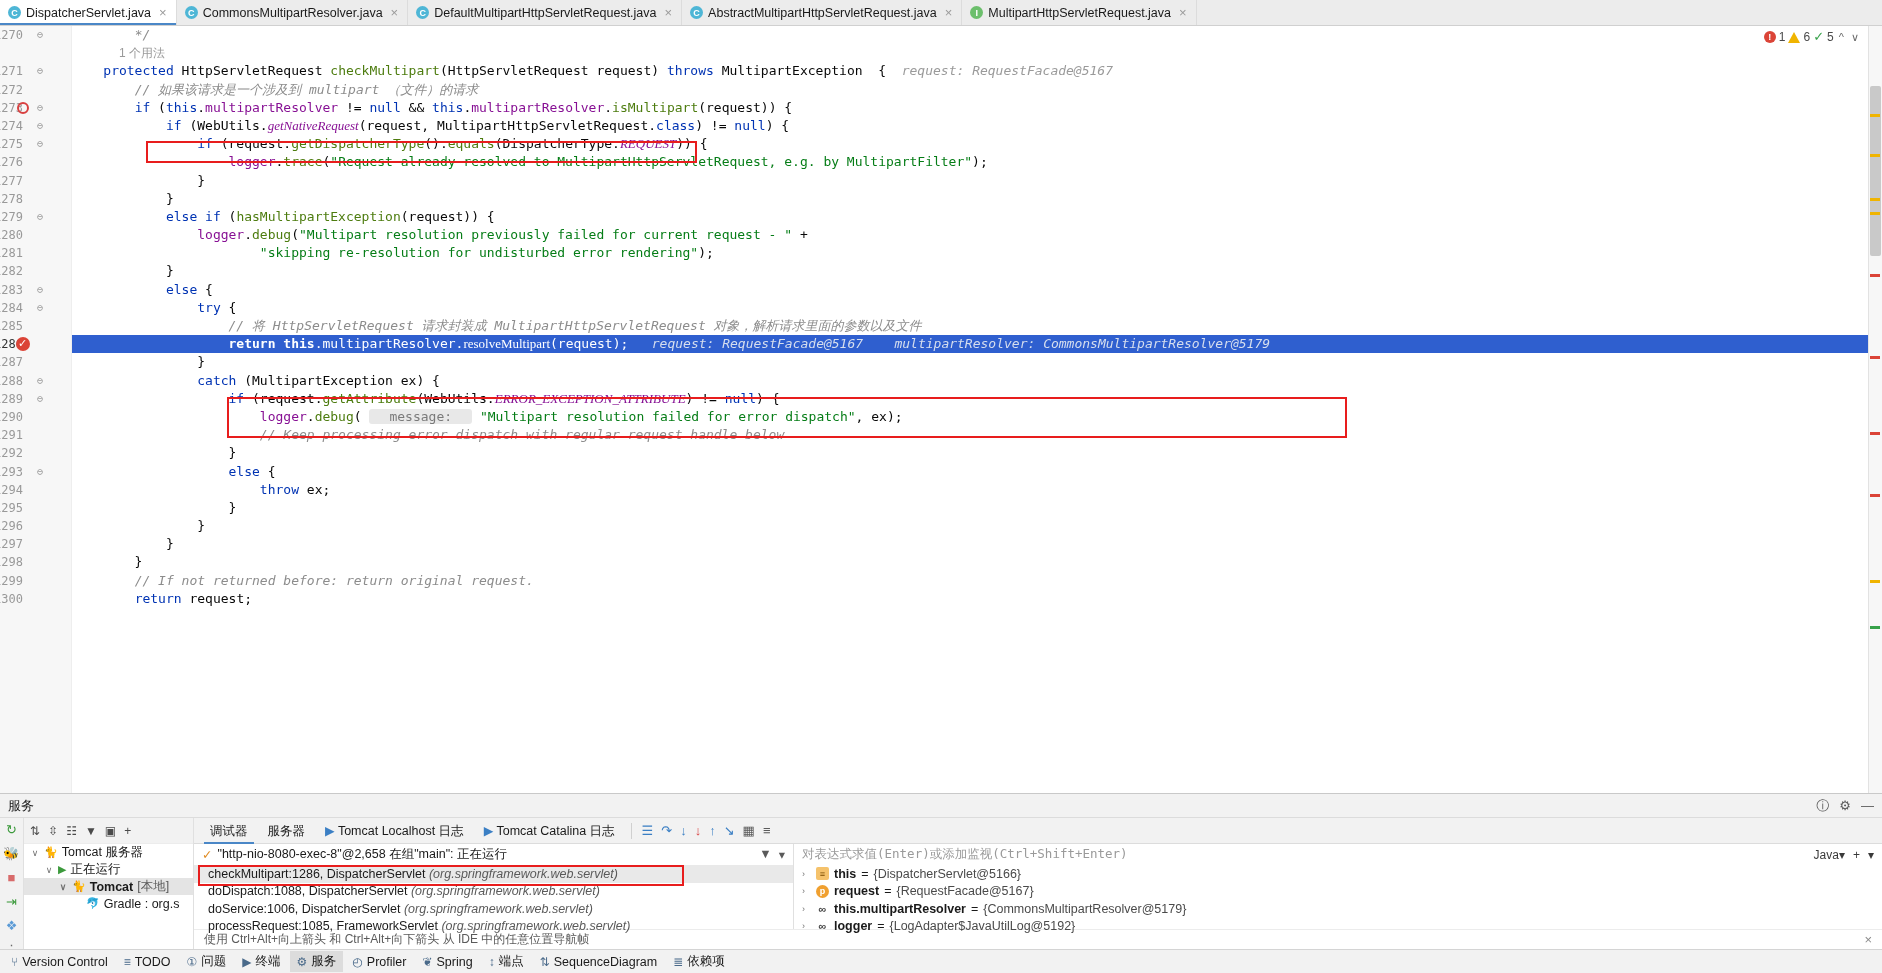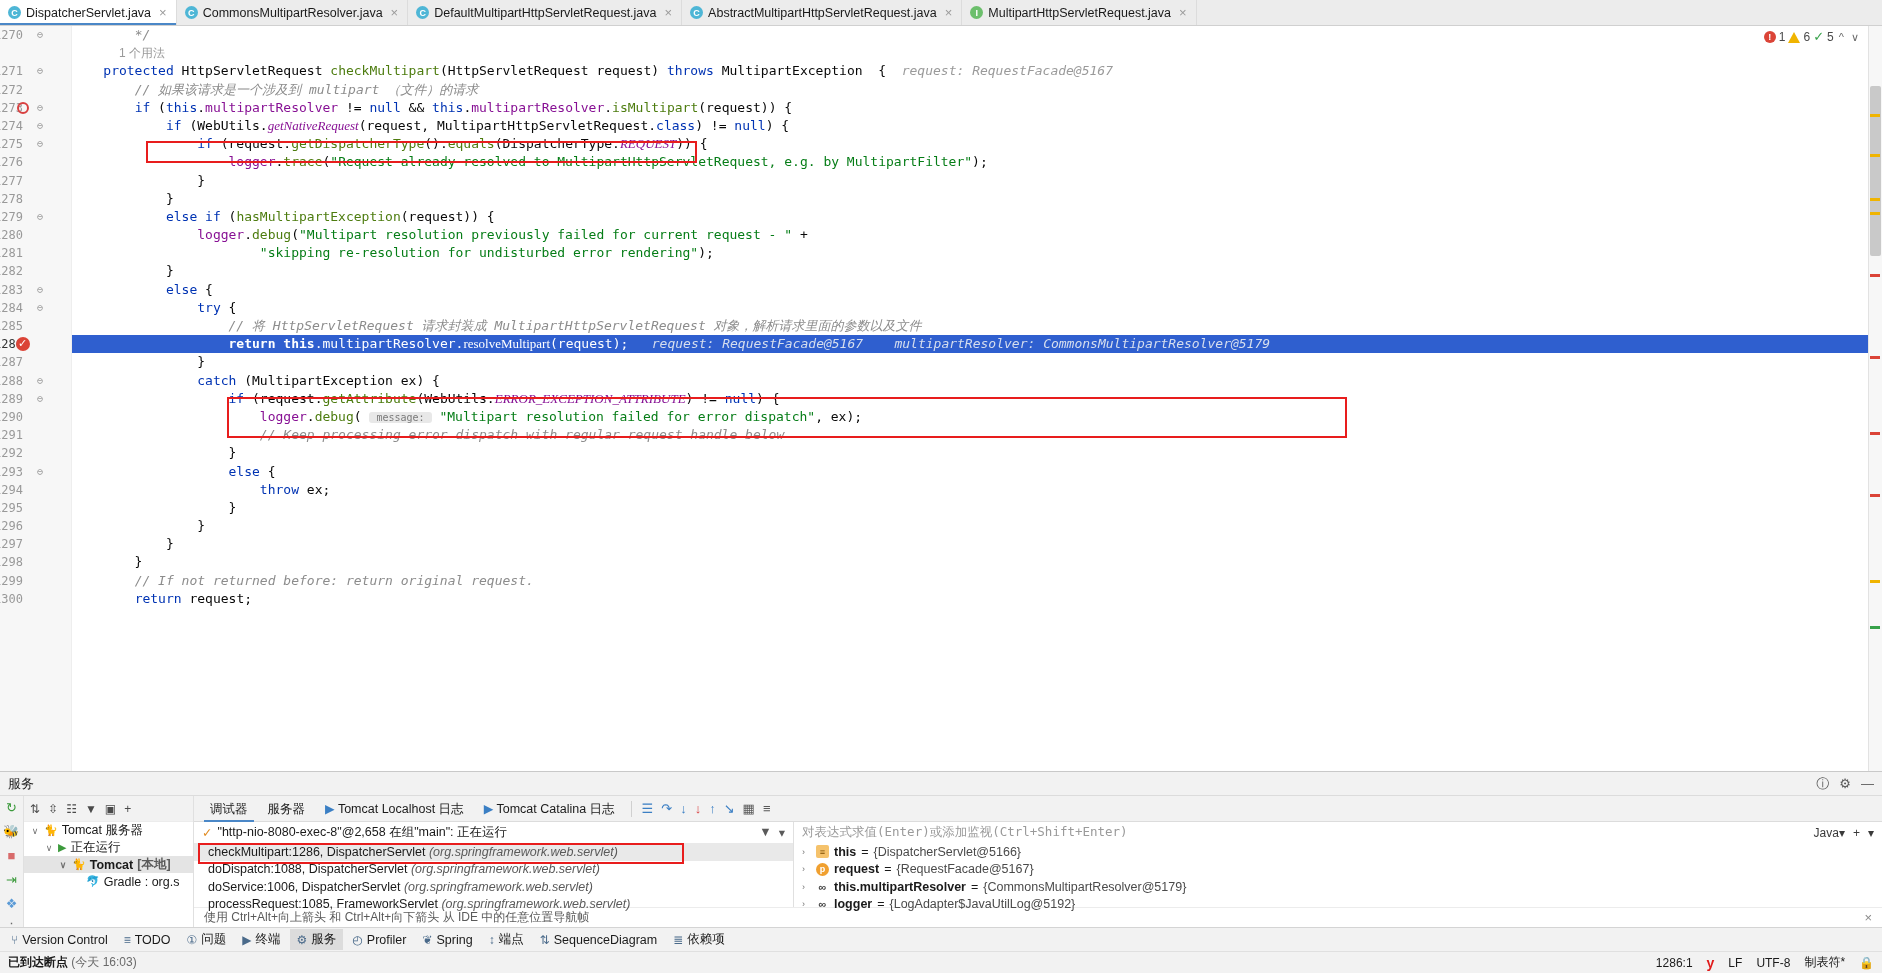--- a/index.html
+++ b/index.html
@@ -78,21 +78,21 @@
   .kw   { color: #0033b3; font-weight: 400; }
   .mth  { color: #4d7c0f; }
   .fld  { color: #871094; }
   .str  { color: #067d17; }
   .cmt  { color: #8c8c8c; font-style: italic; }
   .cmtcn{ color: #8c8c8c; font-style: italic; }
   .stat { color: #871094; font-style: italic; font-family: Liberation Serif, serif; }
   .hint { color: #9a9a9a; font-style: italic; }
   .paramhint {
     background: #e8e8e8; color: #7a7a7a; font-style: normal;
-    border-radius: 3px; padding: 0 7px; font-size: 10px;
+    border-radius: 3px; padding: 0 20px; font-size: 13px;
   }
   .usage { color: #9a9a9a; font-size: 12px; font-family: "Liberation Sans", sans-serif; font-style: normal; }
 
   
   .ln.exec { background: #2f5fcf; color: #ffffff; }
   .ln.exec .kw { color: #ffffff; font-weight: 600; }
   .ln.exec .hint { color: #d6deee; }
   .ln.exec .fld { color: #ffffff; }
   .ln.exec .mth { color: #ffffff; font-family: Liberation Serif, serif; }
 
@@ -452,21 +452,21 @@
             </div>
             <div class="treerow" style="padding-left: 20px;">
               <span class="twisty">∨</span>
               <span style="color:#3c9a3c;font-size:11px;">▶</span>
               <span>正在运行</span>
             </div>
             <div class="treerow sel" style="padding-left: 34px;">
               <span class="twisty">∨</span>
               <span style="color:#3c9a3c;font-size:11px;">🐈</span>
               <span>Tomcat</span>
-              <span style="font-weight:bold;color:#5a5a5a;">[本地]</span>
+              <span style="font-weight:normal;color:#5a5a5a;">[本地]</span>
             </div>
             <div class="treerow" style="padding-left: 48px;">
               <span class="twisty"></span>
               <span style="color:#3c9a3c;font-size:11px;">🐬</span>
               <span>Gradle : org.s</span>
             </div>
           </div>
       </div>
 
       <div class="debugmain">
@@ -594,28 +594,14 @@
       <div class="bbitem">
         <span class="bbicon">⇅</span>
         <span>SequenceDiagram</span>
       </div>
       <div class="bbitem">
         <span class="bbicon">≣</span>
         <span>依赖项</span>
       </div>
     </div>
 
-  <div class="statusbar">
-    <span>
-      <b>已到达断点</b>
-      <span class="muted">(今天 16:03)</span>
-    </span>
-    <span class="right">
-      <span>1286:1</span>
-      <span style="color:#e01b1b; font-weight:bold; font-size:14px;">y</span>
-      <span>LF</span>
-      <span>UTF-8</span>
-      <span>制表符*</span>
-      <span>🔒</span>
-    </span>
-  </div>
 
 </div>
 
 </body></html>

